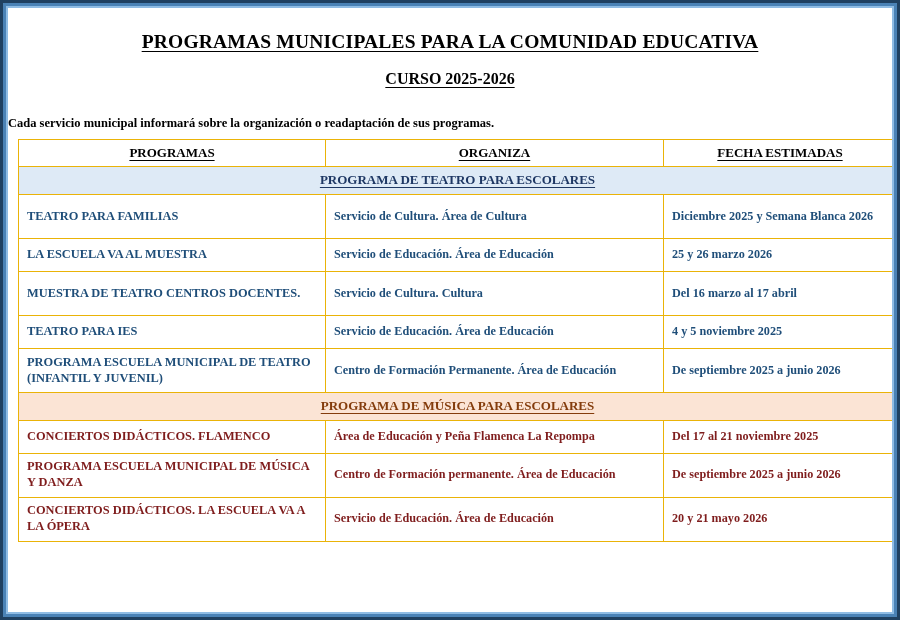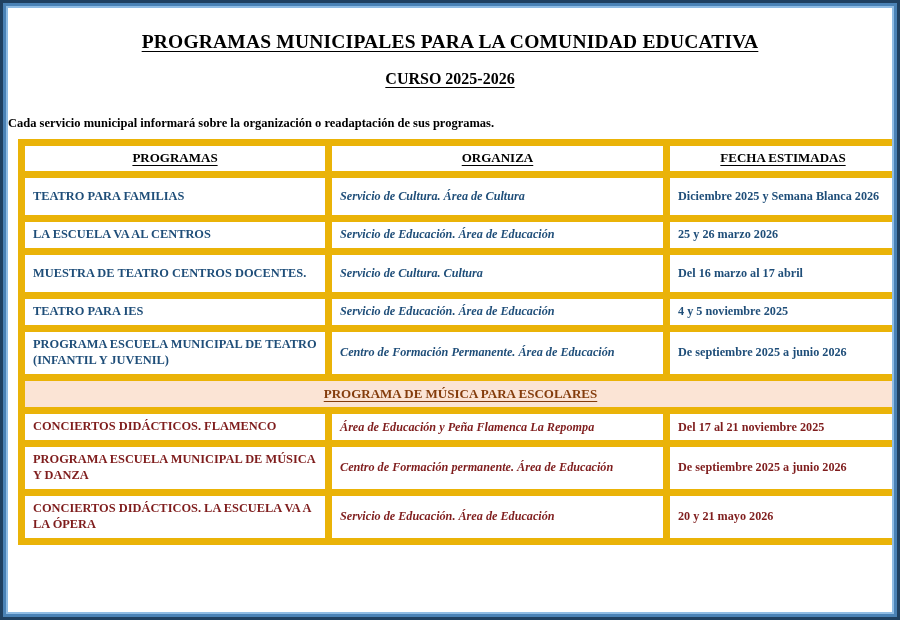--- a/index.html
+++ b/index.html
@@ -70,21 +70,21 @@
     width: 878px;
     margin-left: 10px;
     table-layout: fixed;
   }
   table.schedule col.c-prog  { width: 307px; }
   table.schedule col.c-org   { width: 338px; }
   table.schedule col.c-fecha { width: 233px; }
 
   table.schedule th,
   table.schedule td {
-    border: 7px solid #eab308;
+    border: 1px solid #eab308;
     vertical-align: middle;
     padding: 5px 8px;
     line-height: 1.28;
   }
 
   
   tr.head-row th {
     text-align: center;
     font-size: 13px;
     font-weight: bold;
@@ -111,21 +111,21 @@
   }
   .banner-teatro { background: #deeaf6; color: #1f3864; }
   .banner-musica { background: #fbe4d5; color: #843c0c; }
 
   
   td.cell {
     font-weight: bold;
     font-size: 12.2px;
   }
   td.cell-prog  { font-size: 12.4px; }
-  td.cell-org   { font-size: 12.2px; font-style: italic; }
+  td.cell-org   { font-size: 12.2px; }
   td.cell-fecha { font-size: 12.2px; }
 
   tr.theme-teatro td.cell { color: #1f4e79; }
   tr.theme-musica td.cell { color: #7f1d1d; }
 
   tr.r-tall td { height: 44px; }
   tr.r-short td { height: 33px; }
   tr.r-xtall td { height: 54px; }
 </style>
 </head>
@@ -151,29 +151,32 @@
           <thead>
             <tr class="head-row">
               <th><span>PROGRAMAS</span></th>
               <th><span>ORGANIZA</span></th>
               <th><span>FECHA ESTIMADAS</span></th>
             </tr>
           </thead>
 
           <tbody>
 
+            <tr>
+              <td class="section-banner banner-teatro" colspan="3"><span>PROGRAMA DE TEATRO PARA ESCOLARES</span></td>
+            </tr>
 
             <tr class="theme-teatro r-tall">
               <td class="cell cell-prog">TEATRO PARA FAMILIAS</td>
               <td class="cell cell-org">Servicio de Cultura. Área de Cultura</td>
               <td class="cell cell-fecha">Diciembre 2025 y Semana Blanca 2026</td>
             </tr>
 
             <tr class="theme-teatro r-short">
-              <td class="cell cell-prog">LA ESCUELA VA AL CENTROS</td>
+              <td class="cell cell-prog">LA ESCUELA VA AL MUESTRA</td>
               <td class="cell cell-org">Servicio de Educación. Área de Educación</td>
               <td class="cell cell-fecha">25 y 26 marzo 2026</td>
             </tr>
 
             <tr class="theme-teatro r-tall">
               <td class="cell cell-prog">MUESTRA DE TEATRO CENTROS DOCENTES.</td>
               <td class="cell cell-org">Servicio de Cultura. Cultura</td>
               <td class="cell cell-fecha">Del 16 marzo al 17 abril</td>
             </tr>
 

